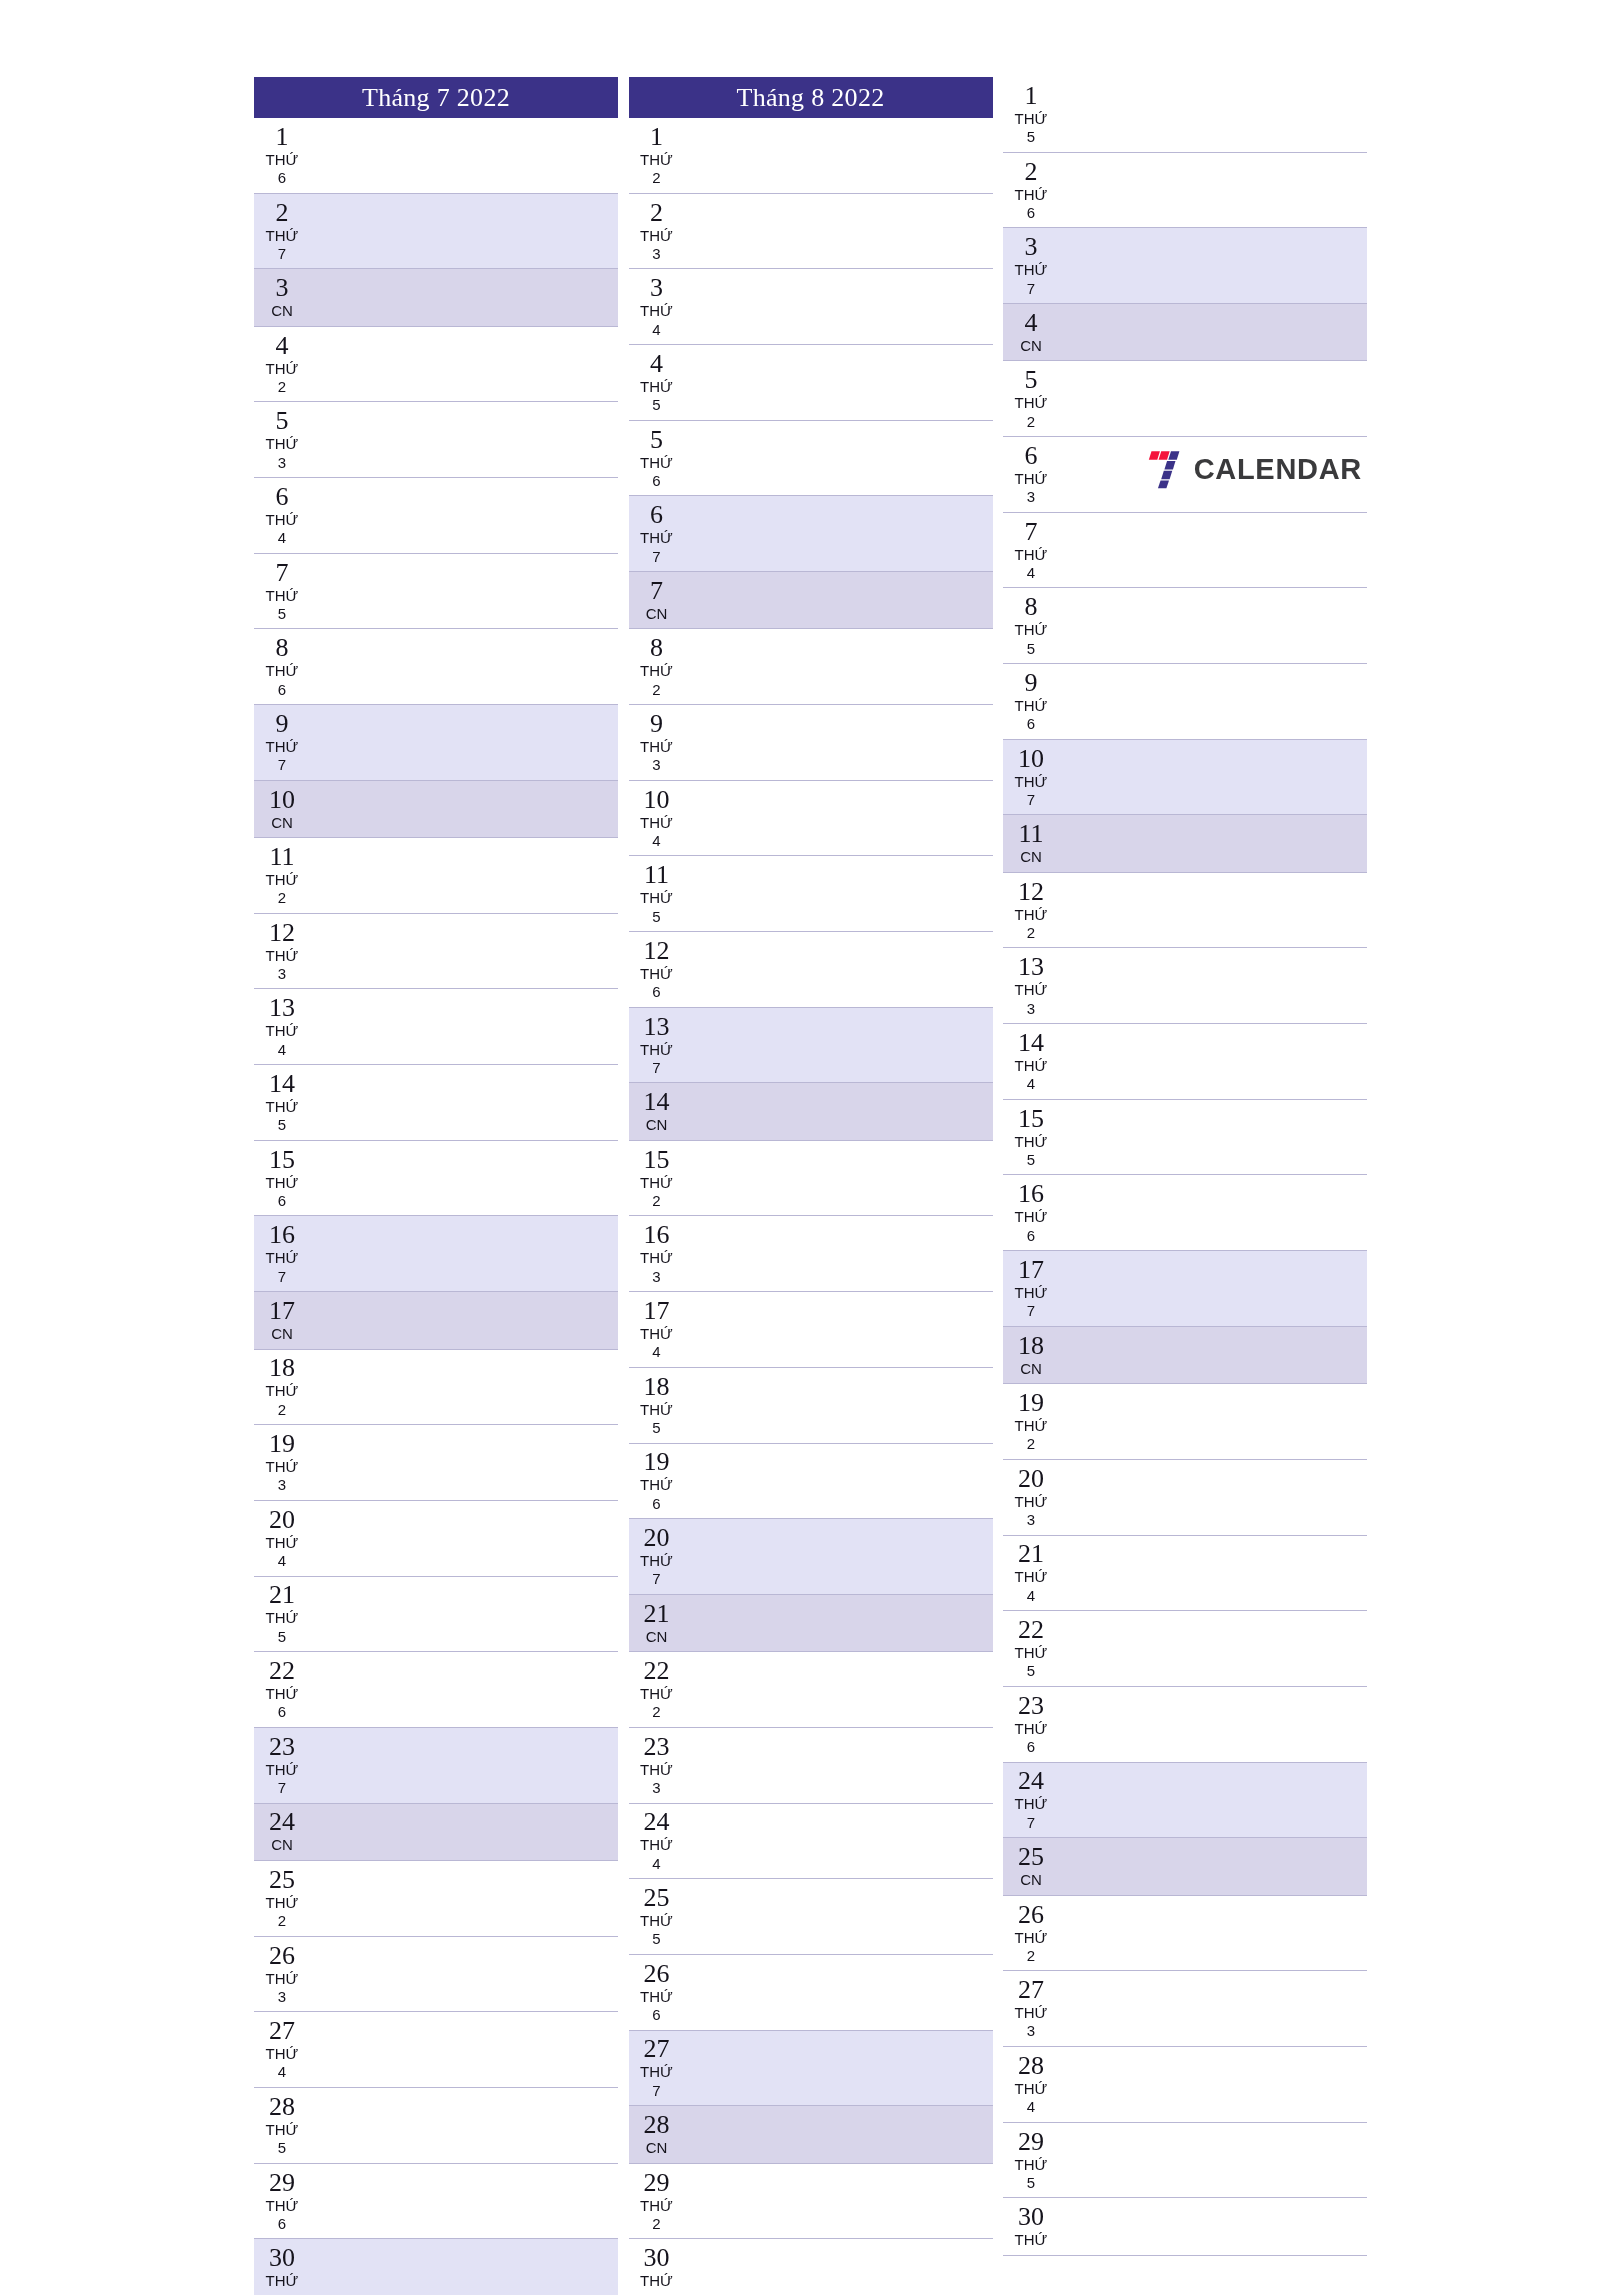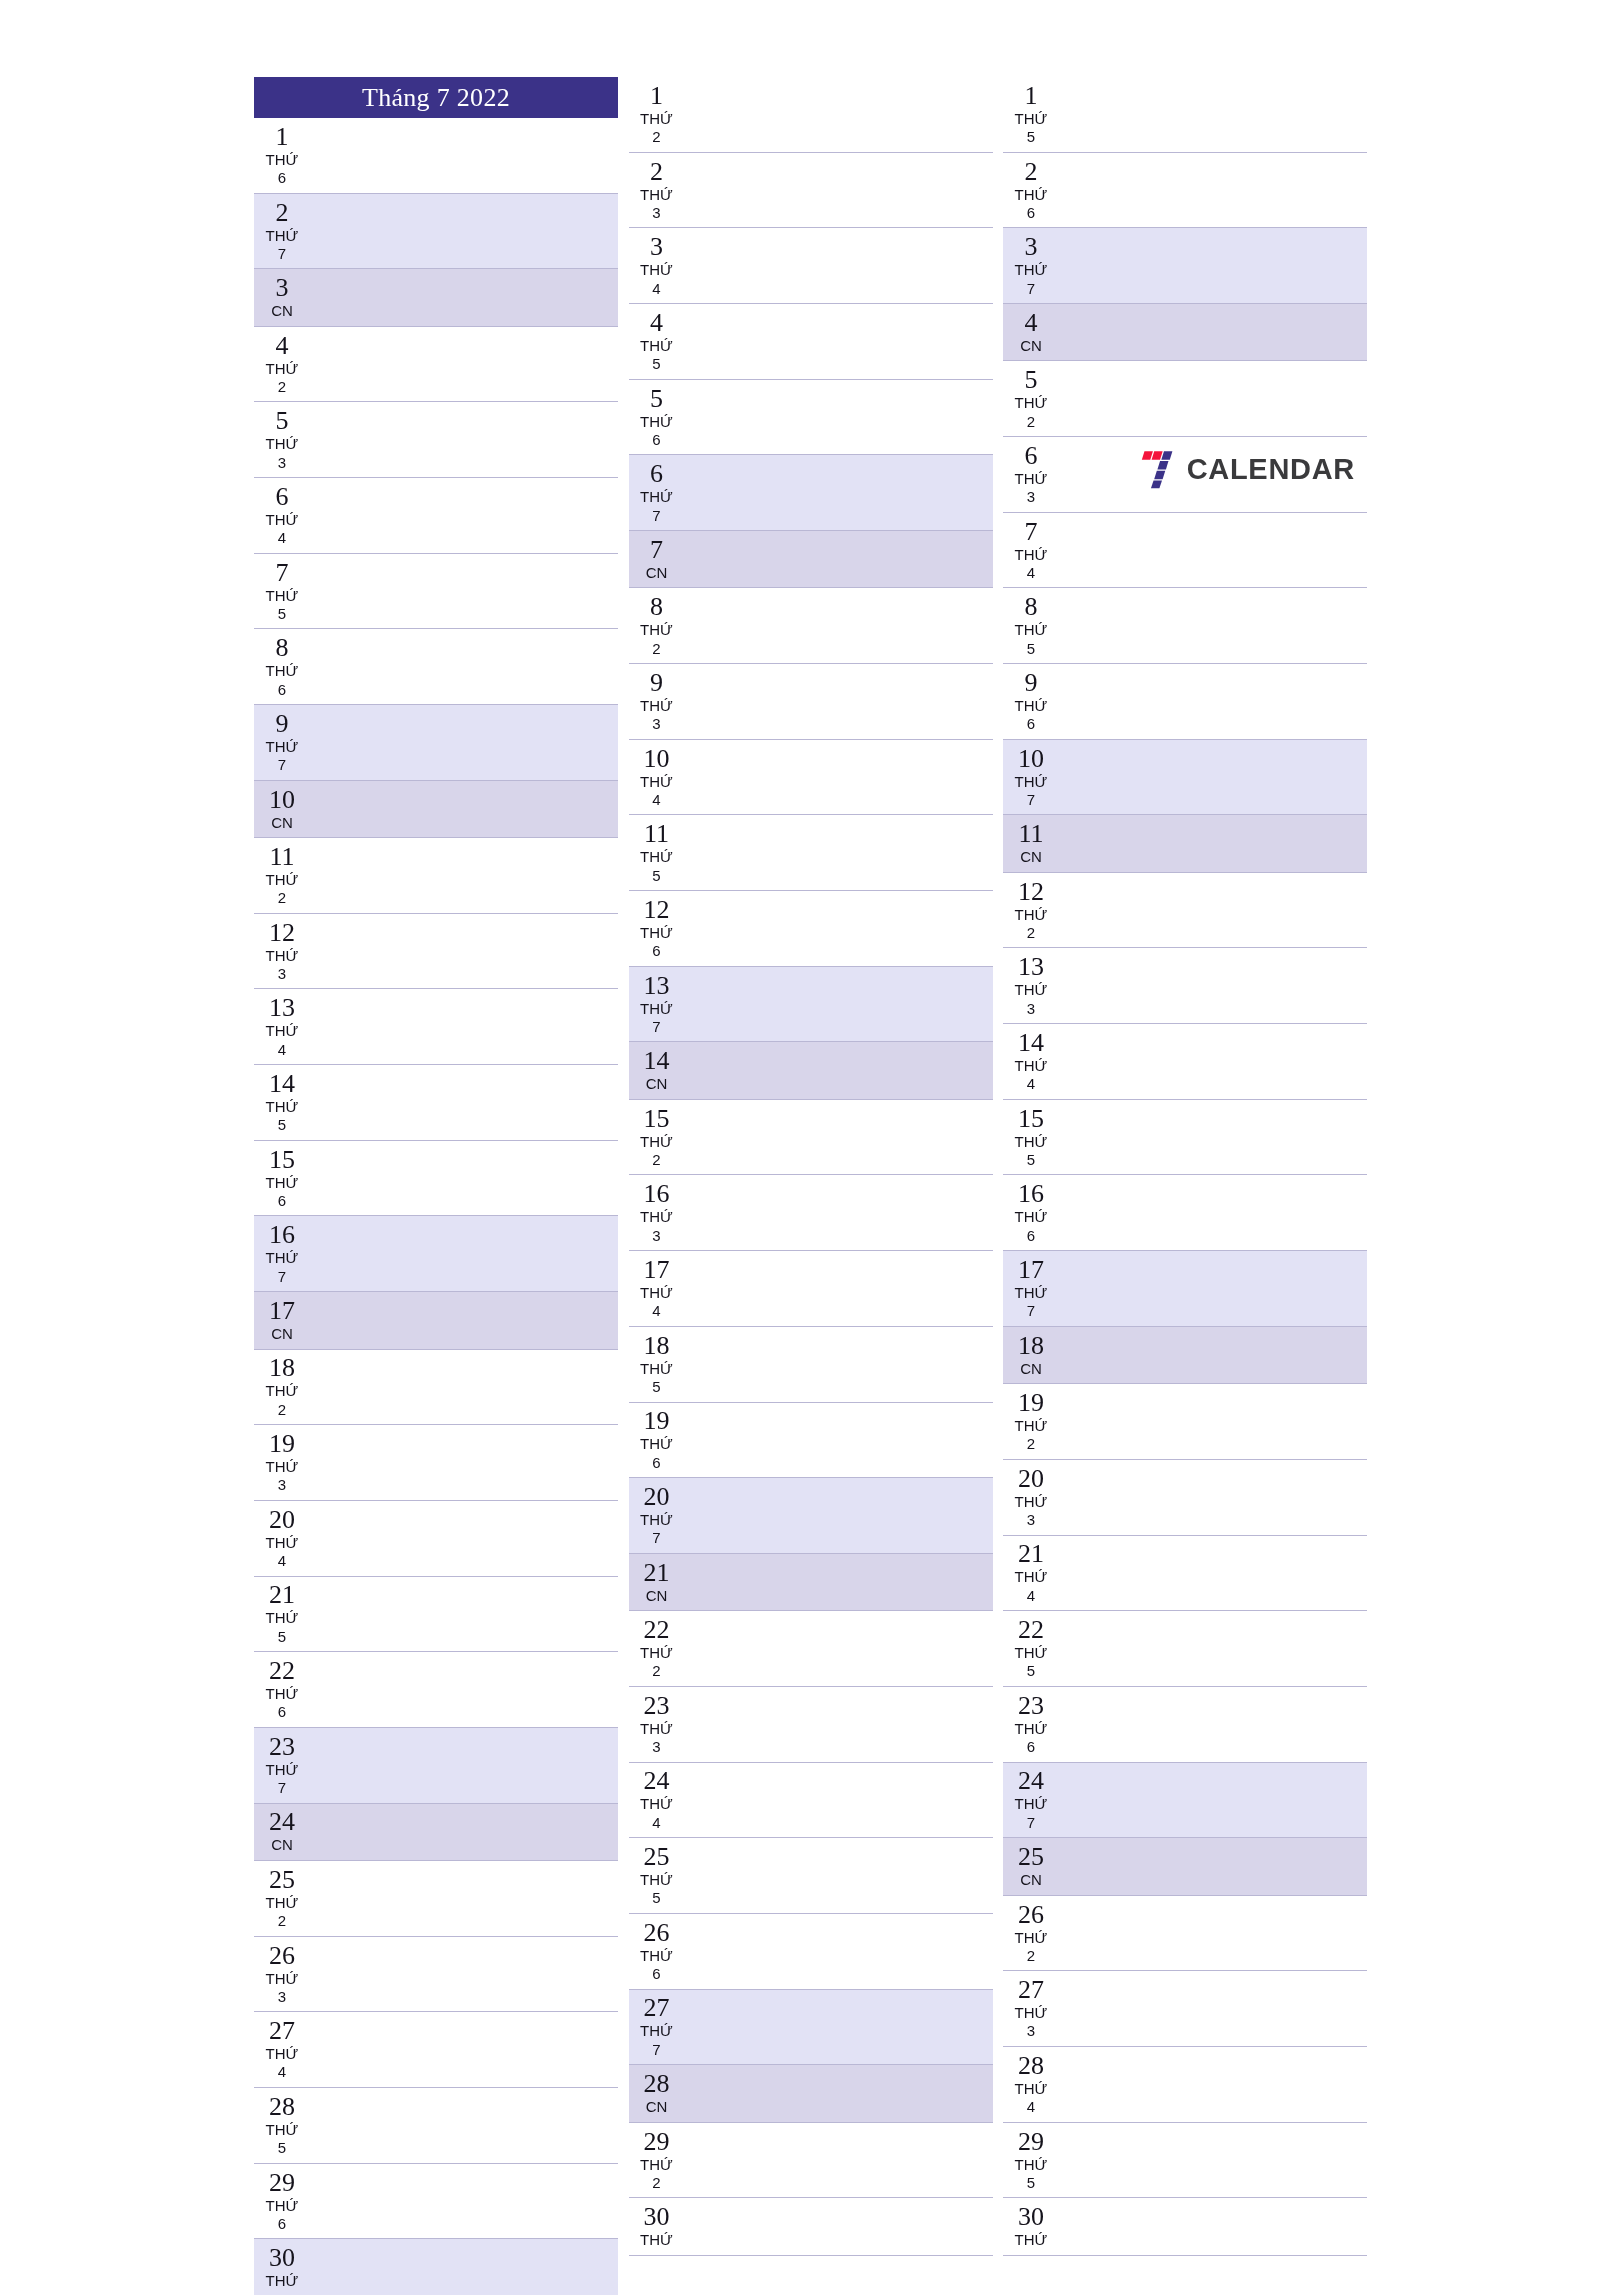--- a/index.html
+++ b/index.html
@@ -302,20 +302,21 @@
           </div>
           <div class="day-row sat">
             <div class="day-label">
               <div class="day-num">30</div>
               <div class="day-wd"><span>THỨ</span></div>
             </div>
           </div>
         </div>
       </div>
       <div class="month-col">
+        <div class="month-header">Tháng 8 2022</div>
         <div class="days">
           <div class="day-row">
             <div class="day-label">
               <div class="day-num">1</div>
               <div class="day-wd"><span>THỨ</span><span class="wd-num">2</span></div>
             </div>
           </div>
           <div class="day-row">
             <div class="day-label">
               <div class="day-num">2</div>
@@ -670,21 +671,21 @@
           </div>
           <div class="day-row">
             <div class="day-label">
               <div class="day-num">30</div>
               <div class="day-wd"><span>THỨ</span></div>
             </div>
           </div>
         </div>
       </div>
     </div>
-  <div class="footer-logo" id="footer-logo" style="top: 373px; right: 13px;">
+  <div class="footer-logo" id="footer-logo" style="top: 373px; right: 6px;">
     <svg class="logo-mark" viewBox="0 0 62 60">
       <polygon points="14,2 27,2 23,15 10,15" fill="#f4143c"></polygon>
       <polygon points="29,2 42,2 38,15 25,15" fill="#f4143c"></polygon>
       <polygon points="44,2 57,2 53,15 40,15" fill="#3b3288"></polygon>
       <polygon points="38,17 51,17 47,30 34,30" fill="#3b3288"></polygon>
       <polygon points="33,32 46,32 42,45 29,45" fill="#3b3288"></polygon>
       <polygon points="28,47 41,47 37,59 24,59" fill="#3b3288"></polygon>
     </svg>
     <div class="logo-word">CALENDAR</div>
   </div>

